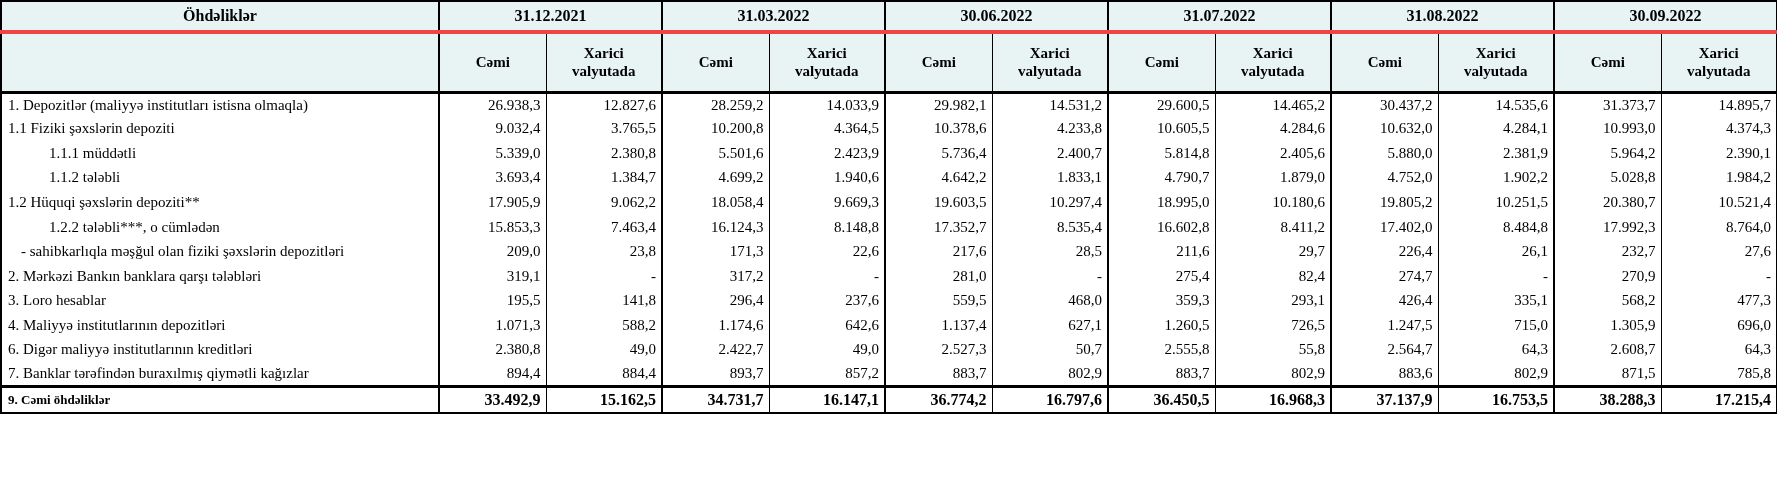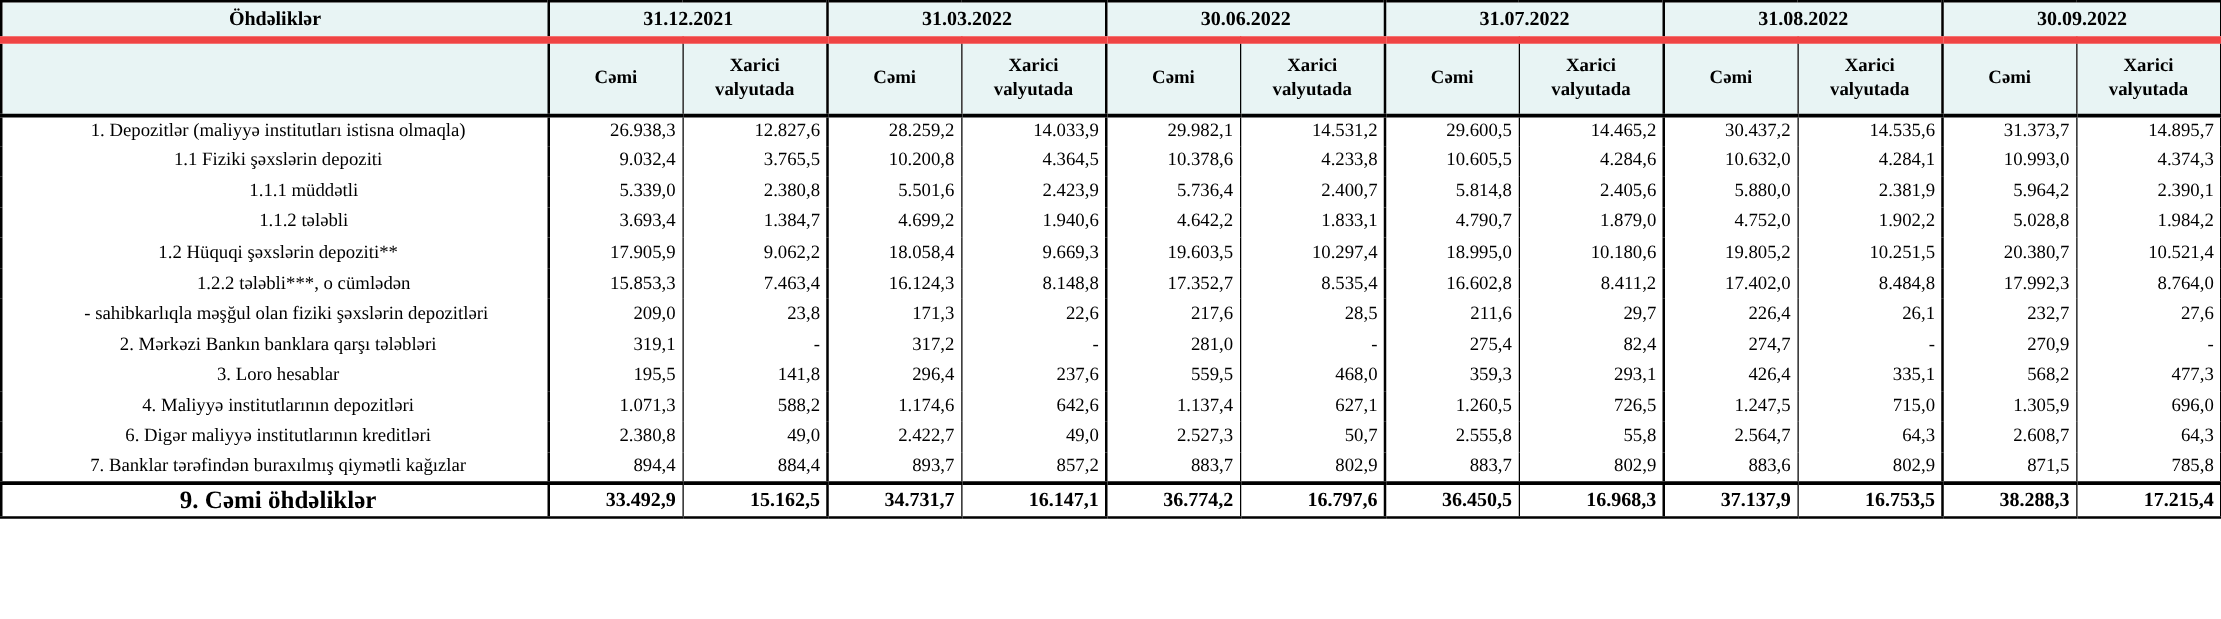--- a/index.html
+++ b/index.html
@@ -29,21 +29,21 @@
   thead th {
     background: var(--header-bg, #e8f4f4);
     font-weight: bold;
     text-align: center;
     vertical-align: middle;
   }
   tr.dates-row { height: 31px; }
   tr.dates-row th {
     font-size: 16px;
     border-left: 1px solid #000;
-    border-bottom: 6px solid #ef4444;
+    border-bottom: 4px solid #ef4444;
   }
   tr.sub-row { height: 60px; }
   tr.sub-row th {
     font-size: 15px;
     border-left: 1px solid #000;
     border-bottom: 3px solid #000;
     white-space: pre-line;
     line-height: 1.25;
   }
   
@@ -51,33 +51,33 @@
   th.corner { border-left: none; }
   
   tbody tr { height: 24.55px; }
   tbody td {
     font-size: 15px;
     border-left: 1px solid #000;
     border-top: none;
     border-bottom: none;
     vertical-align: middle;
   }
-  td.lbl { text-align: center; }
+  td.lbl { text-align: left; }
   td.num { text-align: right; padding-right: 5px; }
   .ind0 { padding-left: 6px; }
   .ind1 { padding-left: 19px; margin-left: 39px; }
   .ind2 { padding-left: 47px; }
   
   tr.total-row { height: 26px; }
   tr.total-row td {
     font-weight: bold;
     border-top: 3px solid #000;
     border-bottom: 2px solid #000;
   }
-  tr.total-row td.lbl { font-size: 20px; }
+  tr.total-row td.lbl { font-size: 13px; }
   tr.total-row td.num { font-size: 16px; }
 </style>
 </head>
 <body>
 
 <div id="stage">
   <table class="liab">
     <colgroup id="cols">
         <col style="width: 438px;">
         <col style="width: 107px;">

